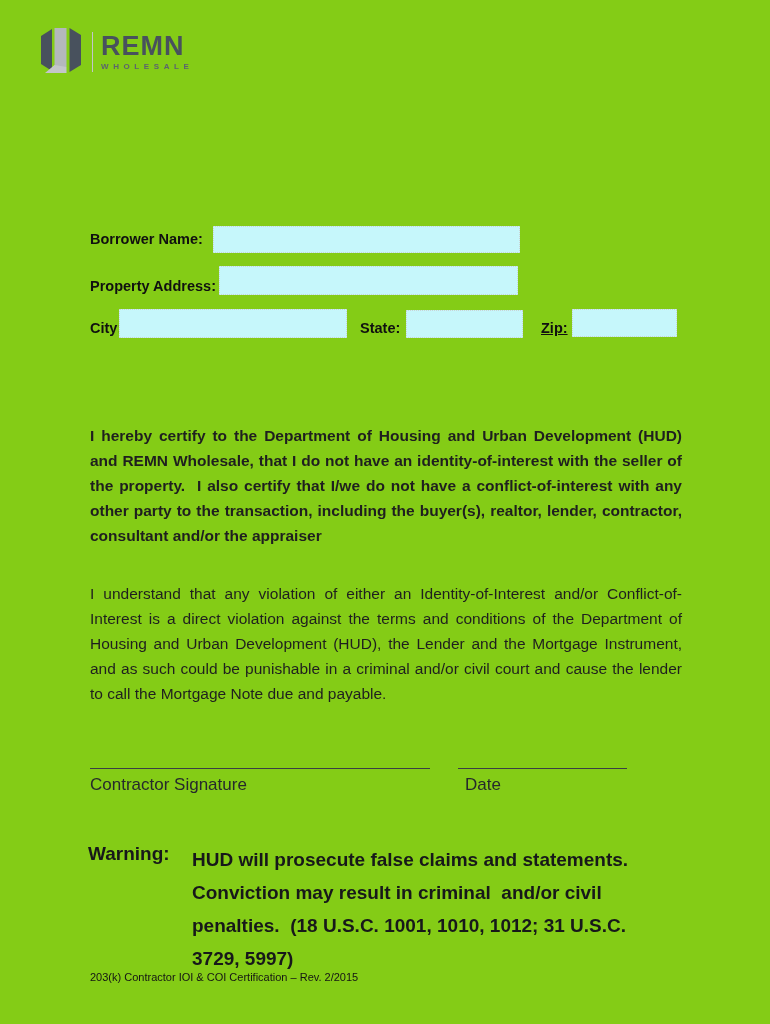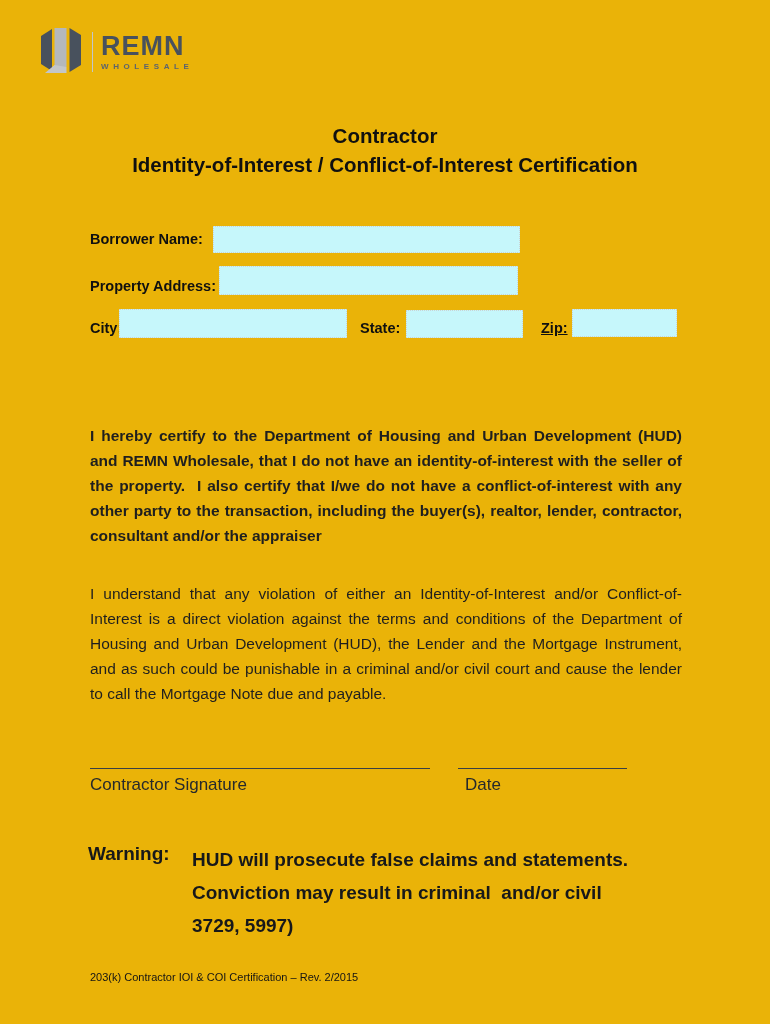--- a/index.html
+++ b/index.html
@@ -4,21 +4,21 @@
 <style>
   html, body {
     margin: 0;
     padding: 0;
     background: #ffffff;
   }
   .page {
     position: relative;
     width: 770px;
     height: 1024px;
-    background: #eab308;
+    background: #84cc16;
     font-family: "Liberation Sans", sans-serif;
     color: #1b1b1b;
     overflow: hidden;
   }
 
   
   .logo {
     position: absolute;
     left: 40px;
     top: 26px;
@@ -169,24 +169,20 @@
       <polygon points="13.5,39 25.5,41 25.5,47 4,47" fill="#c3c6c9"></polygon>
       <polygon points="28.5,2 40,9 40,39 28.5,46" fill="#48515d"></polygon>
     </svg>
     <div class="logo-divider"></div>
     <div class="logo-textcol">
       <div class="logo-brand">REMN</div>
       <div class="logo-sub">WHOLESALE</div>
     </div>
   </div>
 
-  <div class="doc-title">
-    <div>Contractor</div>
-    <div>Identity-of-Interest / Conflict-of-Interest Certification</div>
-  </div>
 
   <div class="field-label" style="left:90px; top:231px;">Borrower Name:</div>
   <input class="field-input" style="left: 213px; top: 226px; width: 307px; height: 27px;" value="">
 
   <div class="field-label" style="left:90px; top:278px;">Property Address:</div>
   <input class="field-input" style="left: 219px; top: 266px; width: 299px; height: 29px;" value="">
 
   <div class="field-label" style="left:90px; top:320px;">City:</div>
   <input class="field-input" style="left: 119px; top: 309px; width: 228px; height: 29px;" value="">
 
@@ -204,18 +200,19 @@
   <div class="sig-line signature"></div>
   <div class="sig-label signature">Contractor Signature</div>
 
   <div class="sig-line date"></div>
   <div class="sig-label date">Date</div>
 
   <div class="warning-label">Warning:</div>
   <div class="warning-text">
     <span>HUD will prosecute false claims and statements.</span>
     <span>Conviction may result in criminal  and/or civil</span>
+    <span>penalties.  (18 U.S.C. 1001, 1010, 1012; 31 U.S.C.</span>
     <span>3729, 5997)</span>
   </div>
 
   <div class="doc-footer">203(k) Contractor IOI &amp; COI Certification – Rev. 2/2015</div>
 
 </div>
 
 </body></html>

